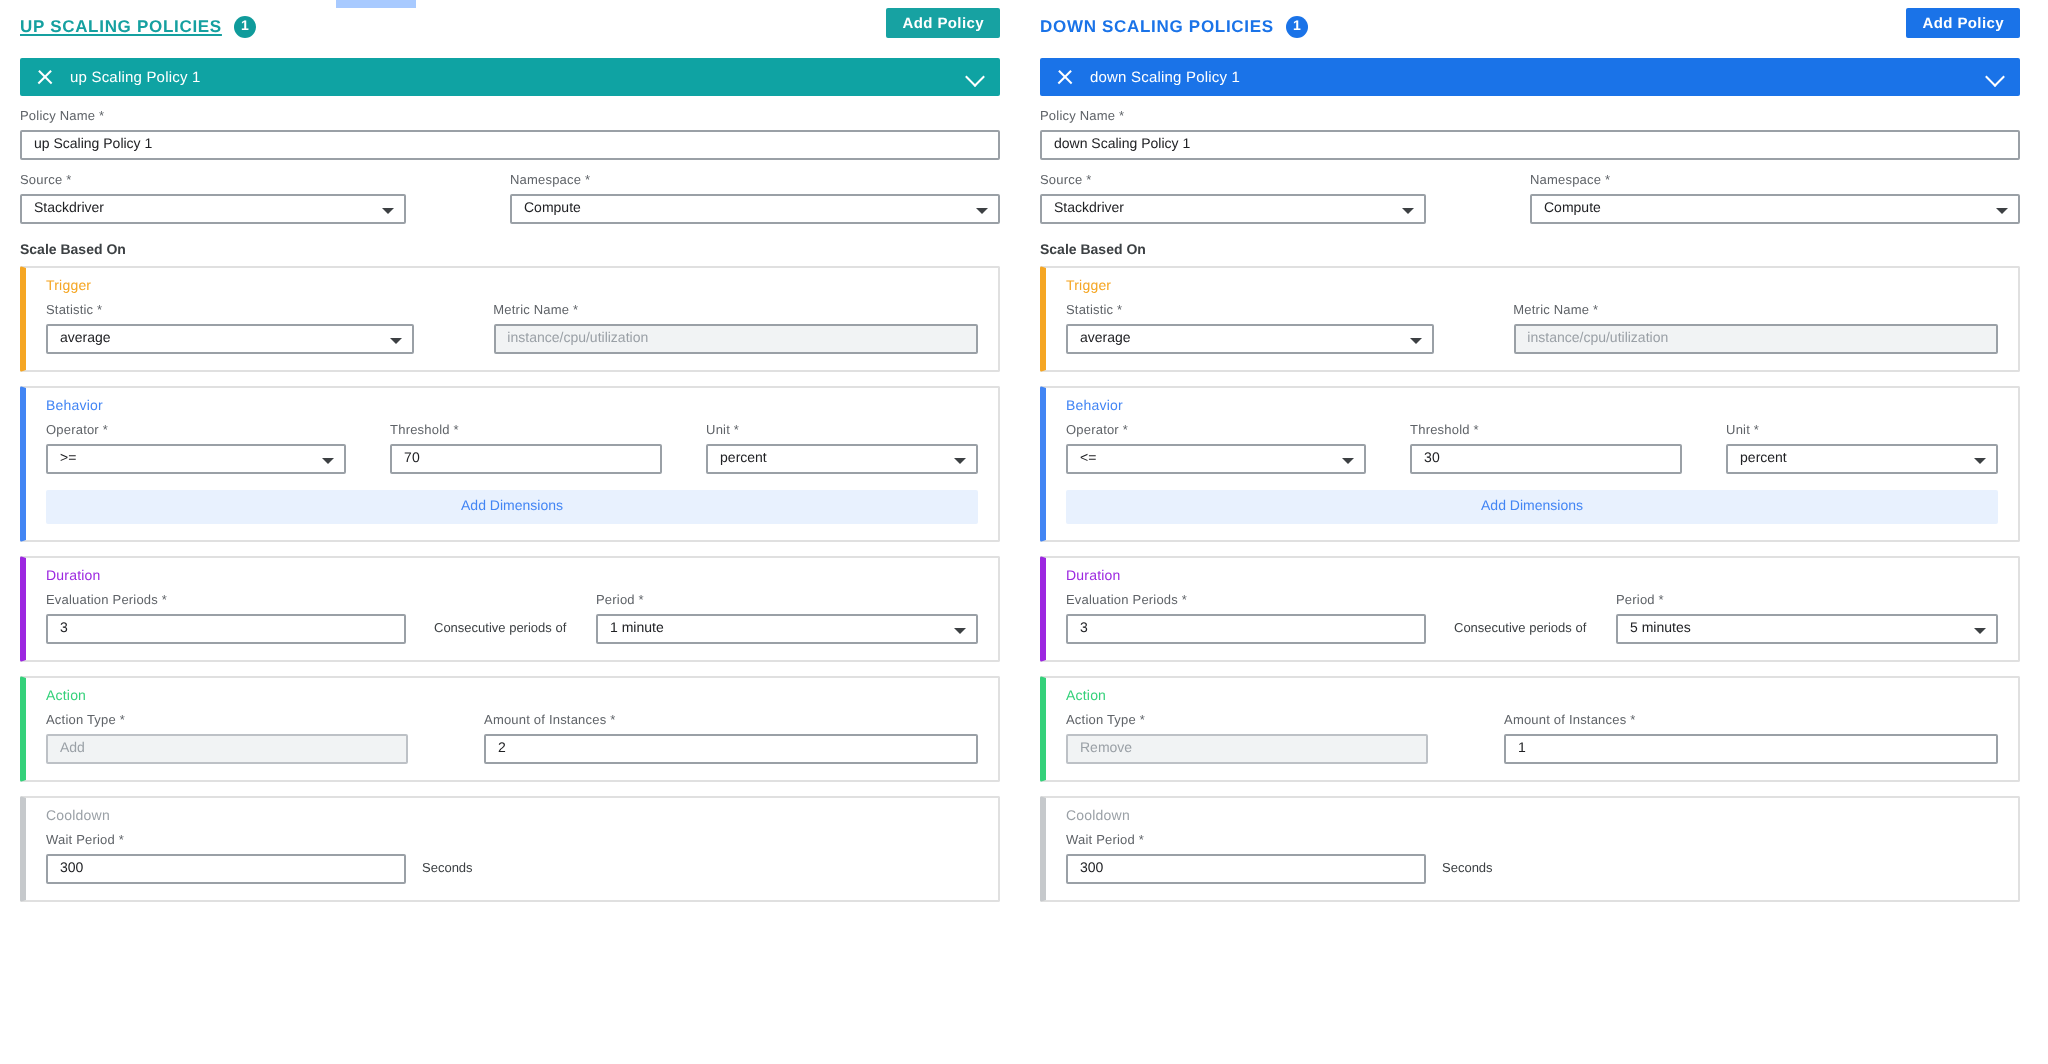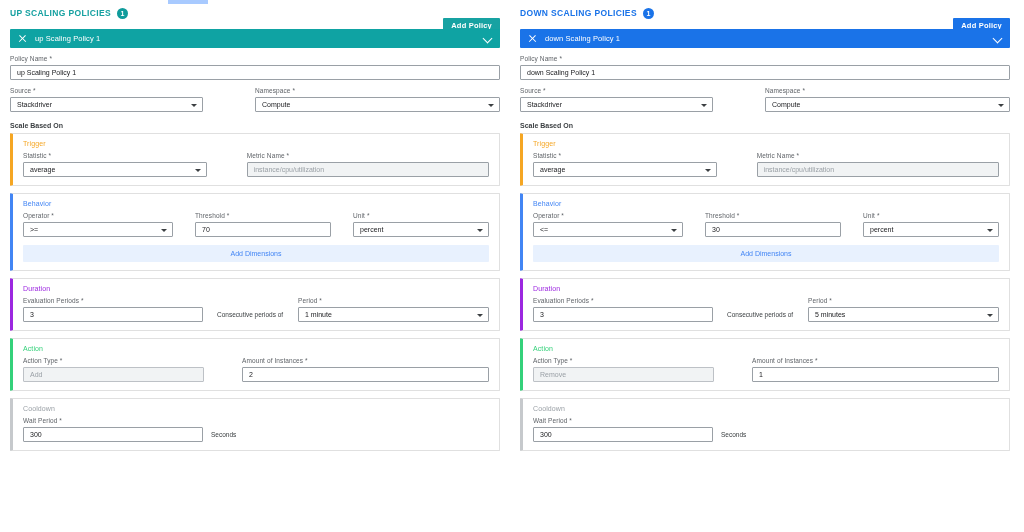--- a/index.html
+++ b/index.html
@@ -52,41 +52,41 @@
     display: flex;
     align-items: center;
     padding-top: 3px;
     position: relative;
   }
   .col-title {
     font-size: 8.5px;
     letter-spacing: .35px;
     font-weight: 600;
   }
-  .col-title.teal { color: #15a0a0; }
+  .col-title.teal { color: #15a0a0; text-decoration: underline; }
   .col-title.blue { color: #1a73e8; }
 
   .count-badge {
     margin-left: 6px;
     width: 11px;
     height: 11px;
     border-radius: 50%;
     color: #fff;
     font-size: 7px;
     line-height: 11px;
     text-align: center;
     font-weight: 700;
   }
   .count-badge.teal { background: #0f9b9b; }
   .count-badge.blue { background: #1a73e8; }
 
   .add-policy-btn {
     position: absolute;
     right: 0;
-    top: 18px;
+    top: 4px;
     height: 15px;
     padding: 0 8px;
     border: none;
     border-radius: 1px;
     color: #fff;
     font-size: 7.5px;
     font-family: inherit;
     font-weight: 600;
     letter-spacing: .2px;
     cursor: pointer;

